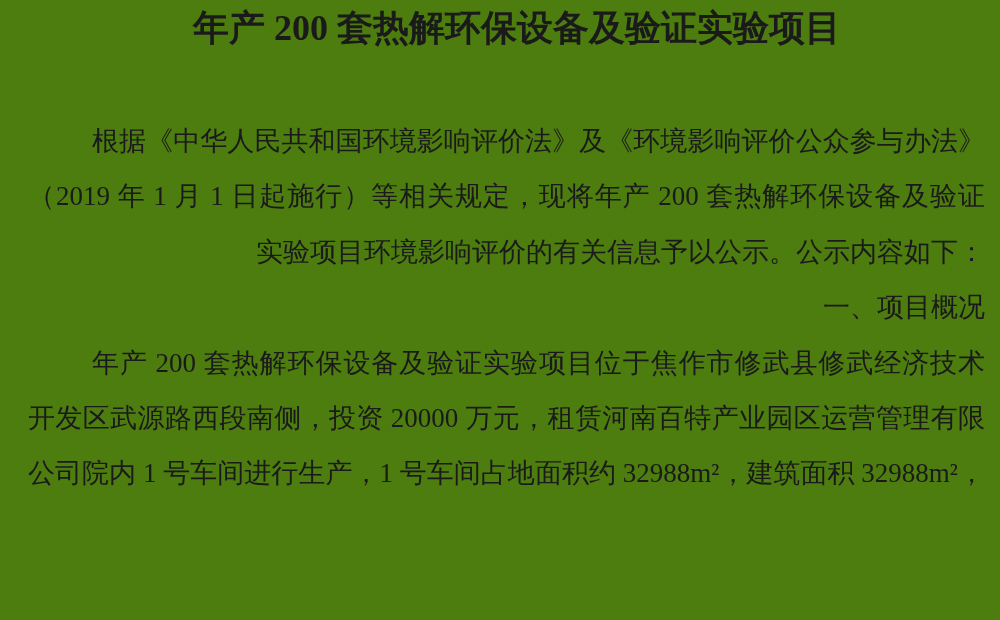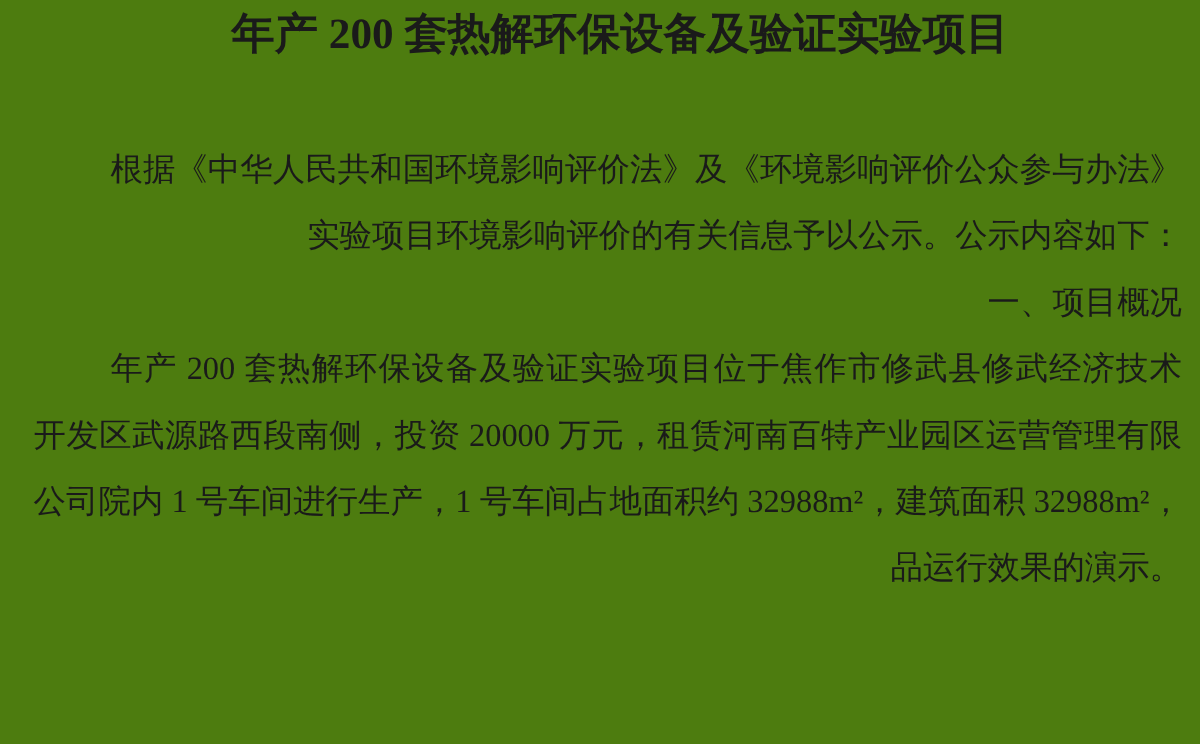--- a/index.html
+++ b/index.html
@@ -54,21 +54,21 @@
 <body>
 
 <div class="page">
 
   <div class="title-block">
     <div class="title-line">年产 200 套热解环保设备及验证实验项目</div>
   </div>
 
   <div class="body-block">
     <div class="line justify indent">根据《中华人民共和国环境影响评价法》及《环境影响评价公众参与办法》</div>
+    <div class="line justify">（2019 年 1 月 1 日起施行）等相关规定，现将年产 200 套热解环保设备及验证</div>
     <div class="line">实验项目环境影响评价的有关信息予以公示。公示内容如下：</div>
     <div class="line">一、项目概况</div>
     <div class="line justify indent">年产 200 套热解环保设备及验证实验项目位于焦作市修武县修武经济技术</div>
     <div class="line justify">开发区武源路西段南侧，投资 20000 万元，租赁河南百特产业园区运营管理有限</div>
     <div class="line justify">公司院内 1 号车间进行生产，1 号车间占地面积约 32988m²，建筑面积 32988m²，</div>
-    <div class="line">品运行效果的演示。</div>
   </div>
 
 </div>
 
 </body></html>

